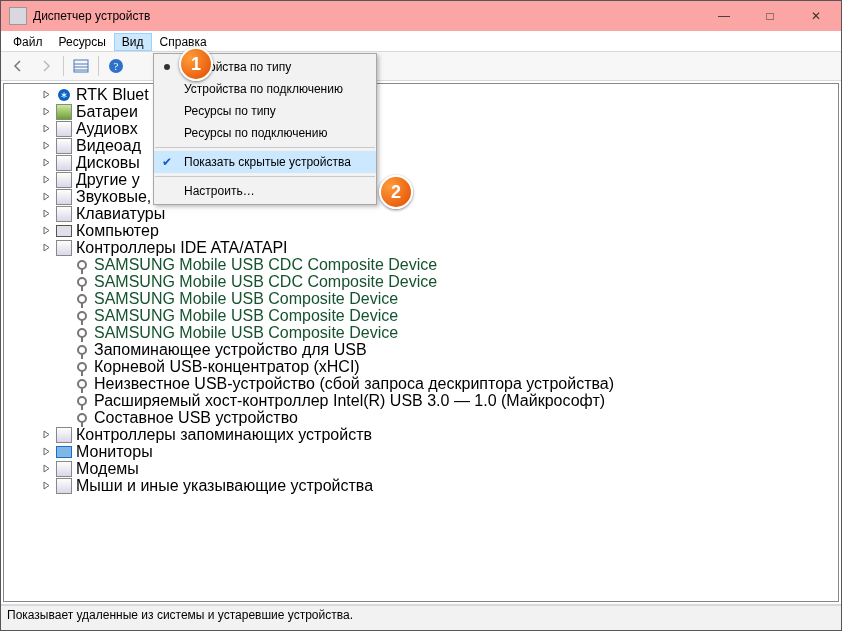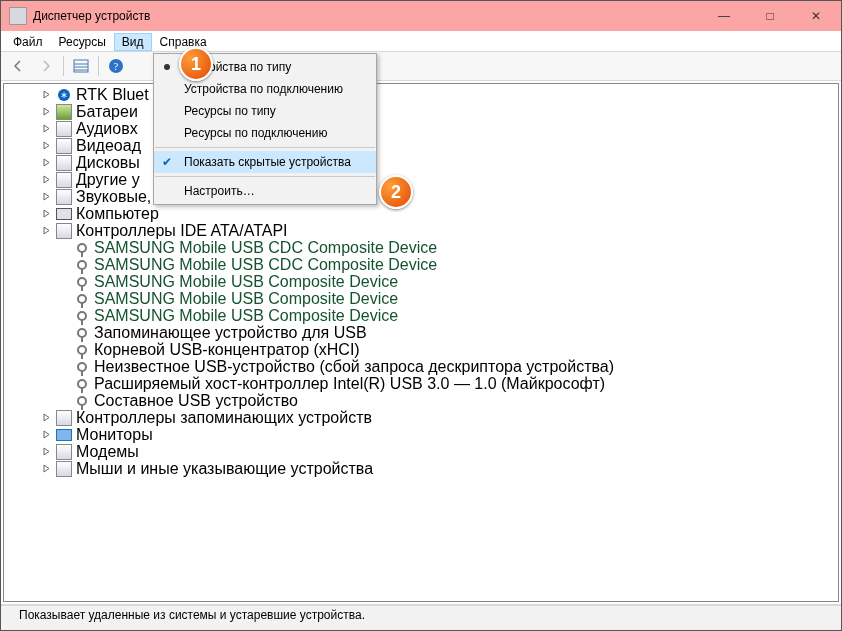--- a/index.html
+++ b/index.html
@@ -33,21 +33,21 @@
 .bt{width:12px;height:12px;border-radius:50%;background:#0a63c2;color:#fff;font-size:9px;line-height:12px;text-align:center}
 .fadedrow{color:#14532d}
 .pullm{position:absolute;left:152px;top:52px;width:222px;background:#f2f2f2;border:1px solid #a7a7a7;box-shadow:2px 2px 4px rgba(0,0,0,.25);padding:2px 0;z-index:10}
 .pullm .mitem{display:flex;align-items:center;height:22px;padding:0 10px 0 30px;font-size:12px;position:relative}
 .pullm .mitem.sel{background:#cce8ff}
 .pullm .msep{height:1px;background:#c9c9c9;margin:3px 1px}
 .pullm .bullet{position:absolute;left:10px;top:8px;width:6px;height:6px;background:#333;border-radius:50%}
 .pullm .check{position:absolute;left:8px;top:4px;color:#1060c0;font-size:12px}
 .redline{position:absolute;left:152px;top:190px;width:224px;height:3px;background:#e11}
 .badge{position:absolute;width:30px;height:30px;border-radius:50%;background:radial-gradient(circle at 30% 30%,#ff9c3a,#e24a00);border:2px solid #fff;box-shadow:0 1px 3px rgba(0,0,0,.5);color:#fff;font-weight:bold;font-size:18px;display:flex;align-items:center;justify-content:center;z-index:20}
-.status{height:20px;padding:2px 18px;font-size:12px;background:#f2f2f2;border-top:1px solid #d9d9d9}
+.status{height:20px;padding:2px 6px;font-size:12px;background:#f2f2f2;border-top:1px solid #d9d9d9}
 </style>
 </head>
 <body>
 
 <div class="window">
 
   <div class="titlebar">
     <div class="ti"></div>
     <div class="title">Диспетчер устройств</div>
     <div class="winbtns">
@@ -181,20 +181,32 @@
           <span class="lbl">Звуковые,</span>
         </div>
       <div class="row">
           <span class="ind" style="width:34px"></span>
           <span class="tw">
             <svg viewBox="0 0 9 9">
               <path d="M2 1l5 3.5L2 8z" fill="none" stroke="#666"></path>
             </svg>
           </span>
           <span class="ic">
+            <span class="gic"></span>
+          </span>
+          <span class="lbl">Клавиатуры</span>
+        </div>
+      <div class="row">
+          <span class="ind" style="width:34px"></span>
+          <span class="tw">
+            <svg viewBox="0 0 9 9">
+              <path d="M2 1l5 3.5L2 8z" fill="none" stroke="#666"></path>
+            </svg>
+          </span>
+          <span class="ic">
             <span class="pc"></span>
           </span>
           <span class="lbl">Компьютер</span>
         </div>
       <div class="row">
           <span class="ind" style="width:34px"></span>
           <span class="tw">
             <svg viewBox="0 0 9 9">
               <path d="M2 1l5 3.5L2 8z" fill="none" stroke="#666"></path>
             </svg>

